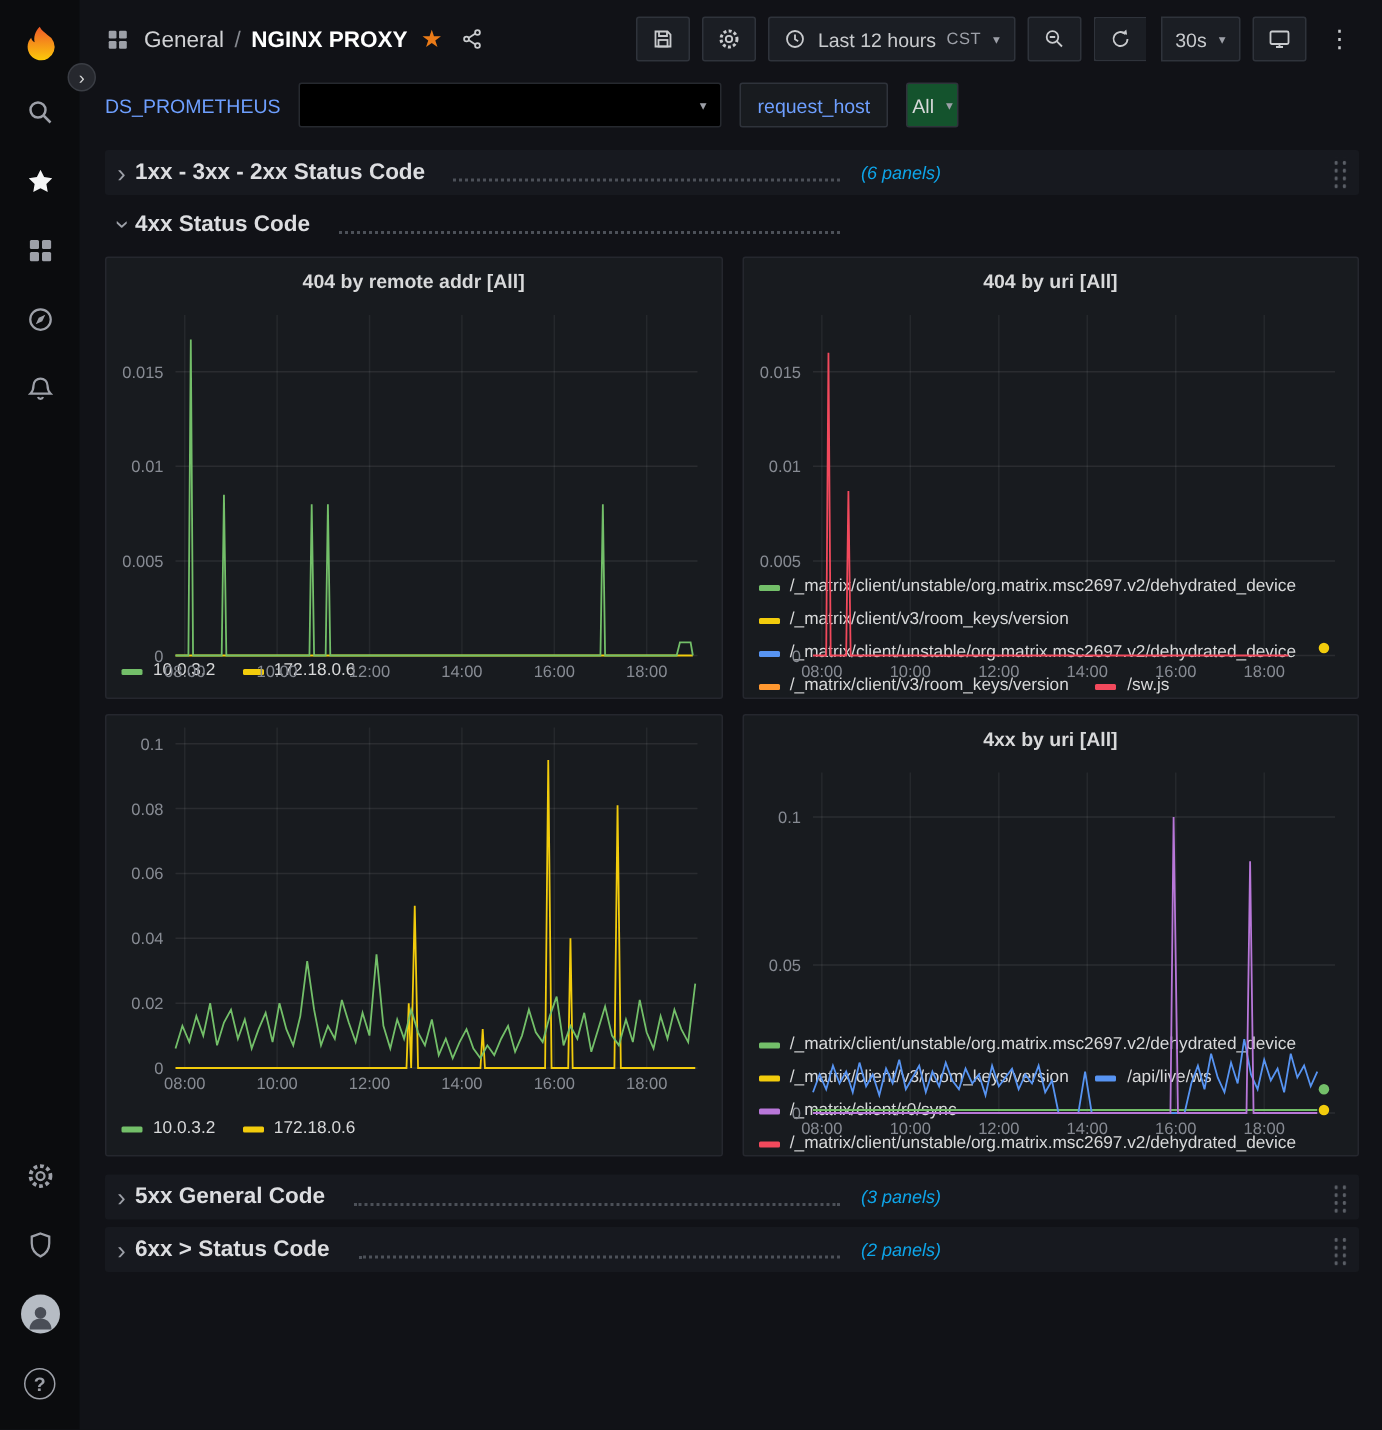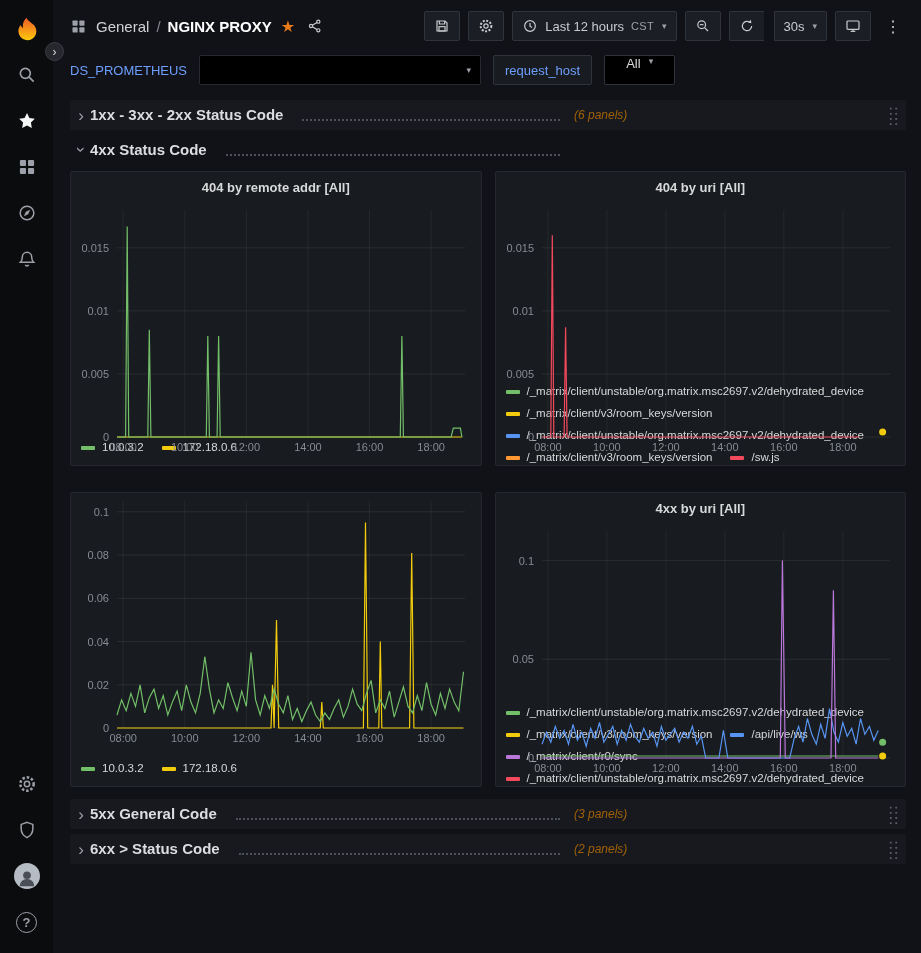--- a/index.html
+++ b/index.html
@@ -59,40 +59,40 @@
   .caret{font-size:9px;color:#9da0a8;margin-left:1px}
   .kebab{font-size:16px;color:#c9cbce;padding:0 6px;cursor:pointer}
 
   
   .varbar{display:flex;align-items:center;gap:12px;padding:3px 14px 10px 17px}
   .var-label{color:#6e9fff;font-size:13px;font-weight:500;cursor:pointer}
   .var-chip-label{display:flex;align-items:center;height:30px;padding:0 11px;background:#181b1f;
     border:1px solid #2f333b;border-radius:2px;color:#6e9fff;font-size:13px;font-weight:500;cursor:pointer}
   .var-value-black{width:282px;height:30px;background:#000;border:1px solid #26292f;border-radius:2px;
     display:flex;align-items:center;justify-content:flex-end;padding:0 9px;cursor:pointer}
-  .var-chip{display:flex;align-items:flex-start;gap:7px;height:30px;padding:0 21px;background:#000000;
+  .var-chip{display:flex;align-items:center;gap:7px;height:30px;padding:0 3px;background:#14532d;
     border:1px solid #2f333b;border-radius:2px;font-size:13px;color:#d8d9da;cursor:pointer}
 
   
   .dash{padding:0 15px 0 17px}
   .row-header{display:flex;align-items:center;height:30px;margin:5px 0;cursor:pointer;
     padding:0 8px 0 2px;border-radius:2px}
   .row-header.collapsed{background:#17191f}
   .chev{width:18px;color:#9da0a8;font-size:17px;line-height:1;display:flex;justify-content:center;
     transform-origin:55% 50%}
   .row-header.expanded .chev{transform:rotate(90deg)}
   .row-left{display:flex;width:470px;min-width:0;align-items:flex-end}
   .row-title{font-size:15px;font-weight:700;color:#dcdde0;white-space:nowrap;margin-right:19px;line-height:30px}
   .row-dots{flex:1;border-bottom:2px dotted #4c5058;margin-bottom:9px}
-  .row-count{font-style:italic;color:#a16207;font-size:12px;margin-left:14px}
+  .row-count{font-style:italic;color:#0ea5e9;font-size:12px;margin-left:14px}
   .drag-handle{margin-left:auto;width:11px;height:21px;
     background-image:radial-gradient(circle,#5a5e66 1.1px,transparent 1.3px);
     background-size:5.5px 5.2px;background-position:1px 1px;cursor:grab}
 
-  .panel-grid{display:grid;grid-template-columns:1fr 1fr;gap:26px 13px;margin:6px 0 12px}
+  .panel-grid{display:grid;grid-template-columns:1fr 1fr;gap:10px 13px;margin:6px 0 12px}
   .panel{background:#181b1f;border:1px solid #25272e;border-radius:2px;height:295px;
     display:flex;flex-direction:column;overflow:hidden}
   .panel-header{flex:0 0 30px;display:flex;align-items:center;justify-content:center;
     font-size:13px;font-weight:700;color:#d8d9da;cursor:pointer}
   .panel-chart{flex:1 1 auto;min-height:176px;position:relative}
   .panel-chart svg{position:absolute;inset:0}
   .panel-legend{flex:0 1 auto;min-height:0;overflow:hidden;display:flex;flex-wrap:wrap;
     align-content:flex-start;gap:1px 18px;padding:3px 10px 7px;font-size:11.5px;color:#d8d9da;line-height:21px}
   .lg-item{display:inline-flex;align-items:center;gap:7px;white-space:nowrap;cursor:pointer}
   .lg-item i{width:14px;height:4px;border-radius:1px;display:inline-block;flex:0 0 14px}

